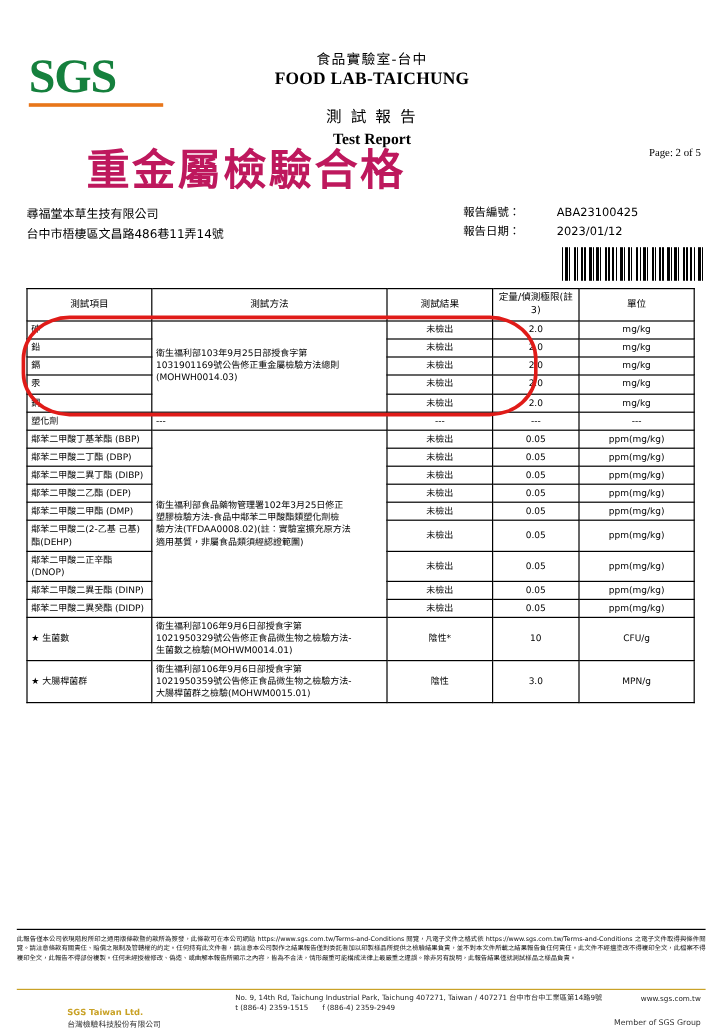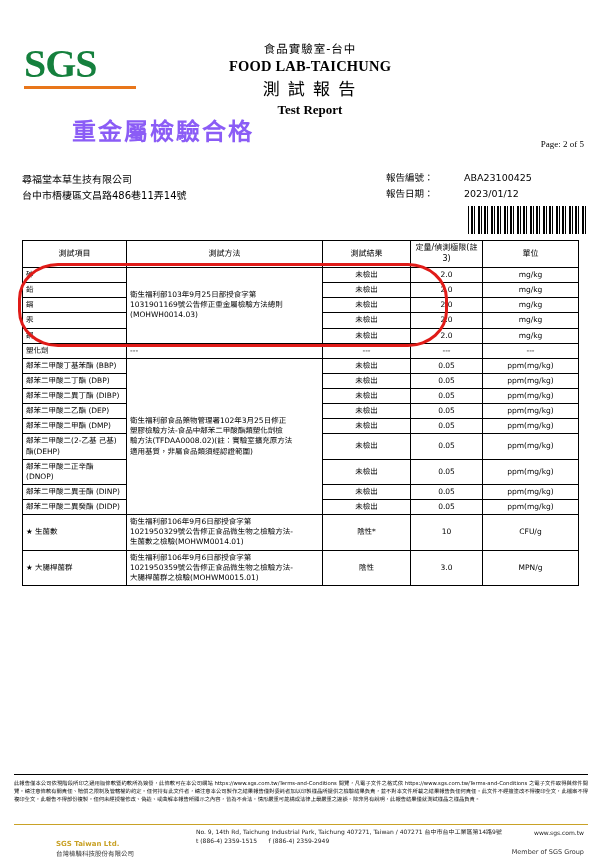--- a/index.html
+++ b/index.html
@@ -62,48 +62,48 @@
     letter-spacing: 1px;
   }
   .head-center .l2 {
     font-family: "Liberation Serif", serif;
     font-size: 14.5px;
     font-weight: bold;
     letter-spacing: 0.2px;
     margin-top: 1px;
   }
   .head-center .l3 {
-    font-family: Liberation Serif, serif;
-    font-size: 17px;
+    font-family: Liberation Sans, sans-serif;
+    font-size: 13px;
     letter-spacing: 2px;
-    margin-top: 3px;
+    margin-top: 14px;
   }
   .head-center .l4 {
     font-family: "Liberation Serif", serif;
     font-size: 13px;
     font-weight: bold;
     margin-top: 2px;
   }
   .page-no {
     position: absolute;
     right: 16px;
-    top: 139px;
+    top: 122px;
     font-size: 9px;
     font-family: "Liberation Serif", serif;
   }
 
   
   .stamp {
     position: absolute;
     left: 72px;
     top: 112px;
     font-family: Liberation Mono, monospace;
-    font-size: 24px;
+    font-size: 36px;
     font-weight: bold;
-    color: #8b5cf6;
+    color: #be185d;
     letter-spacing: 2px;
     white-space: nowrap;
   }
 
   
   .client {
     position: absolute;
     left: 22px;
     top: 172px;
     font-size: 10px;

